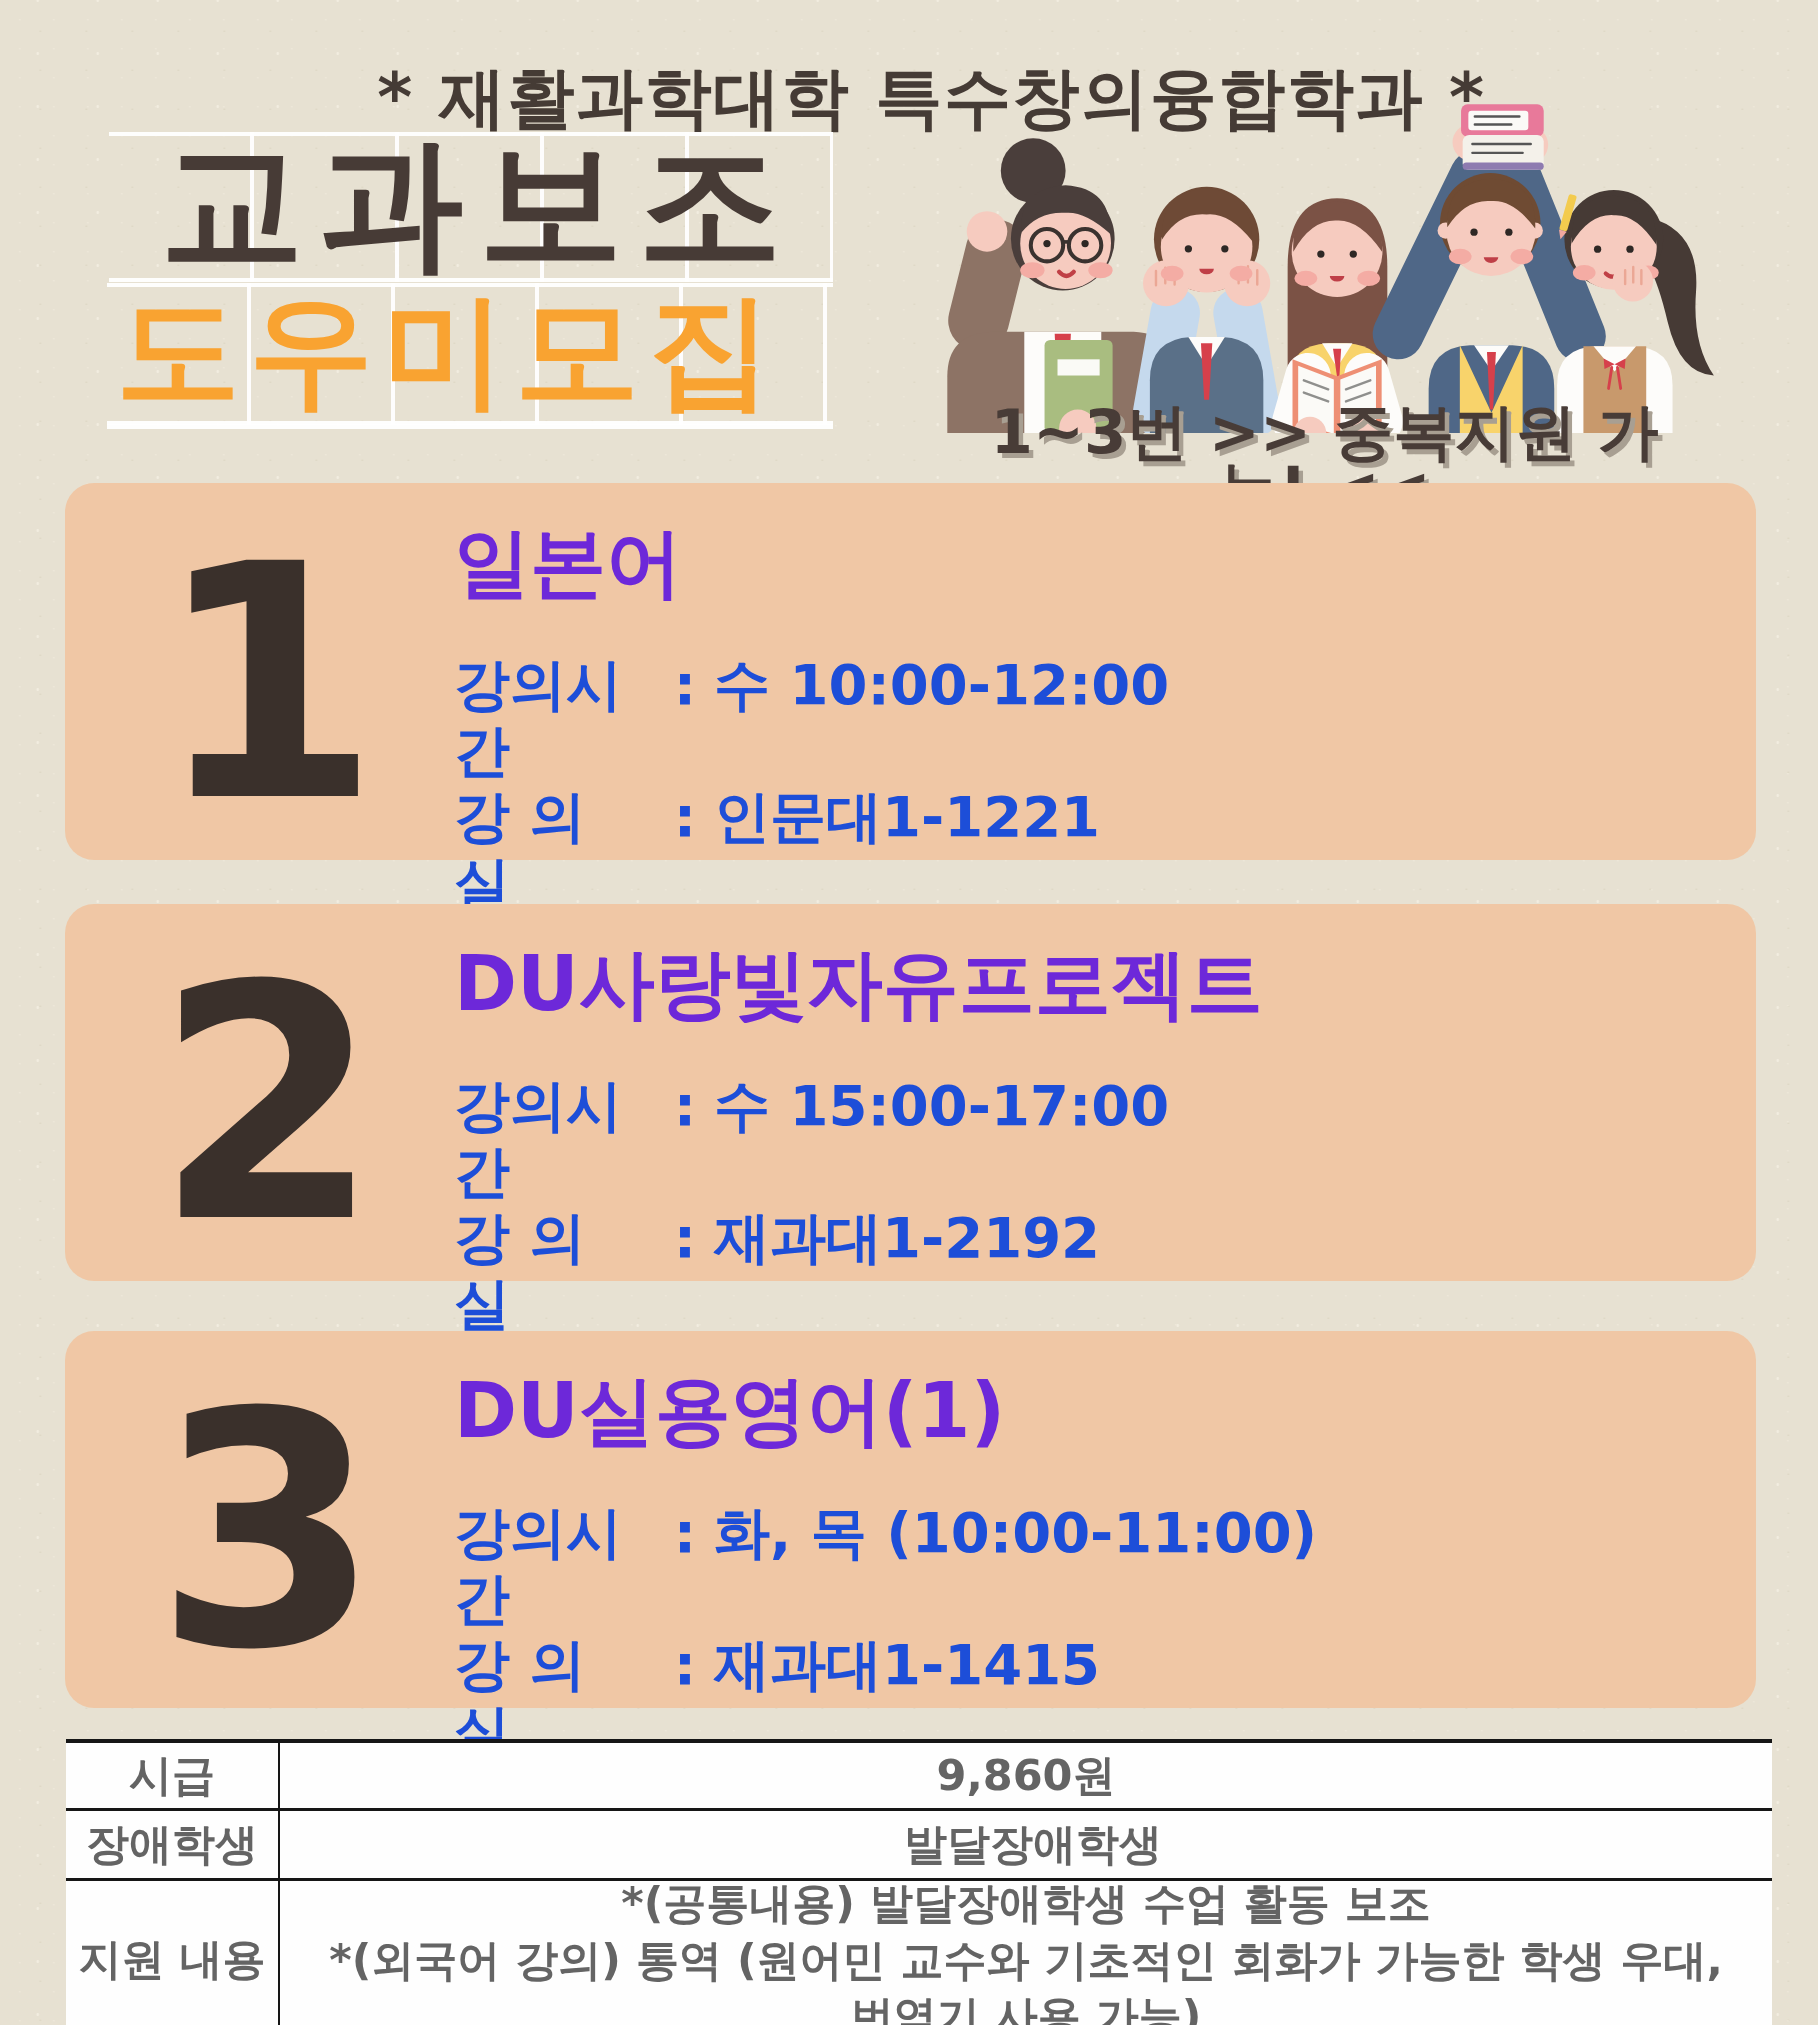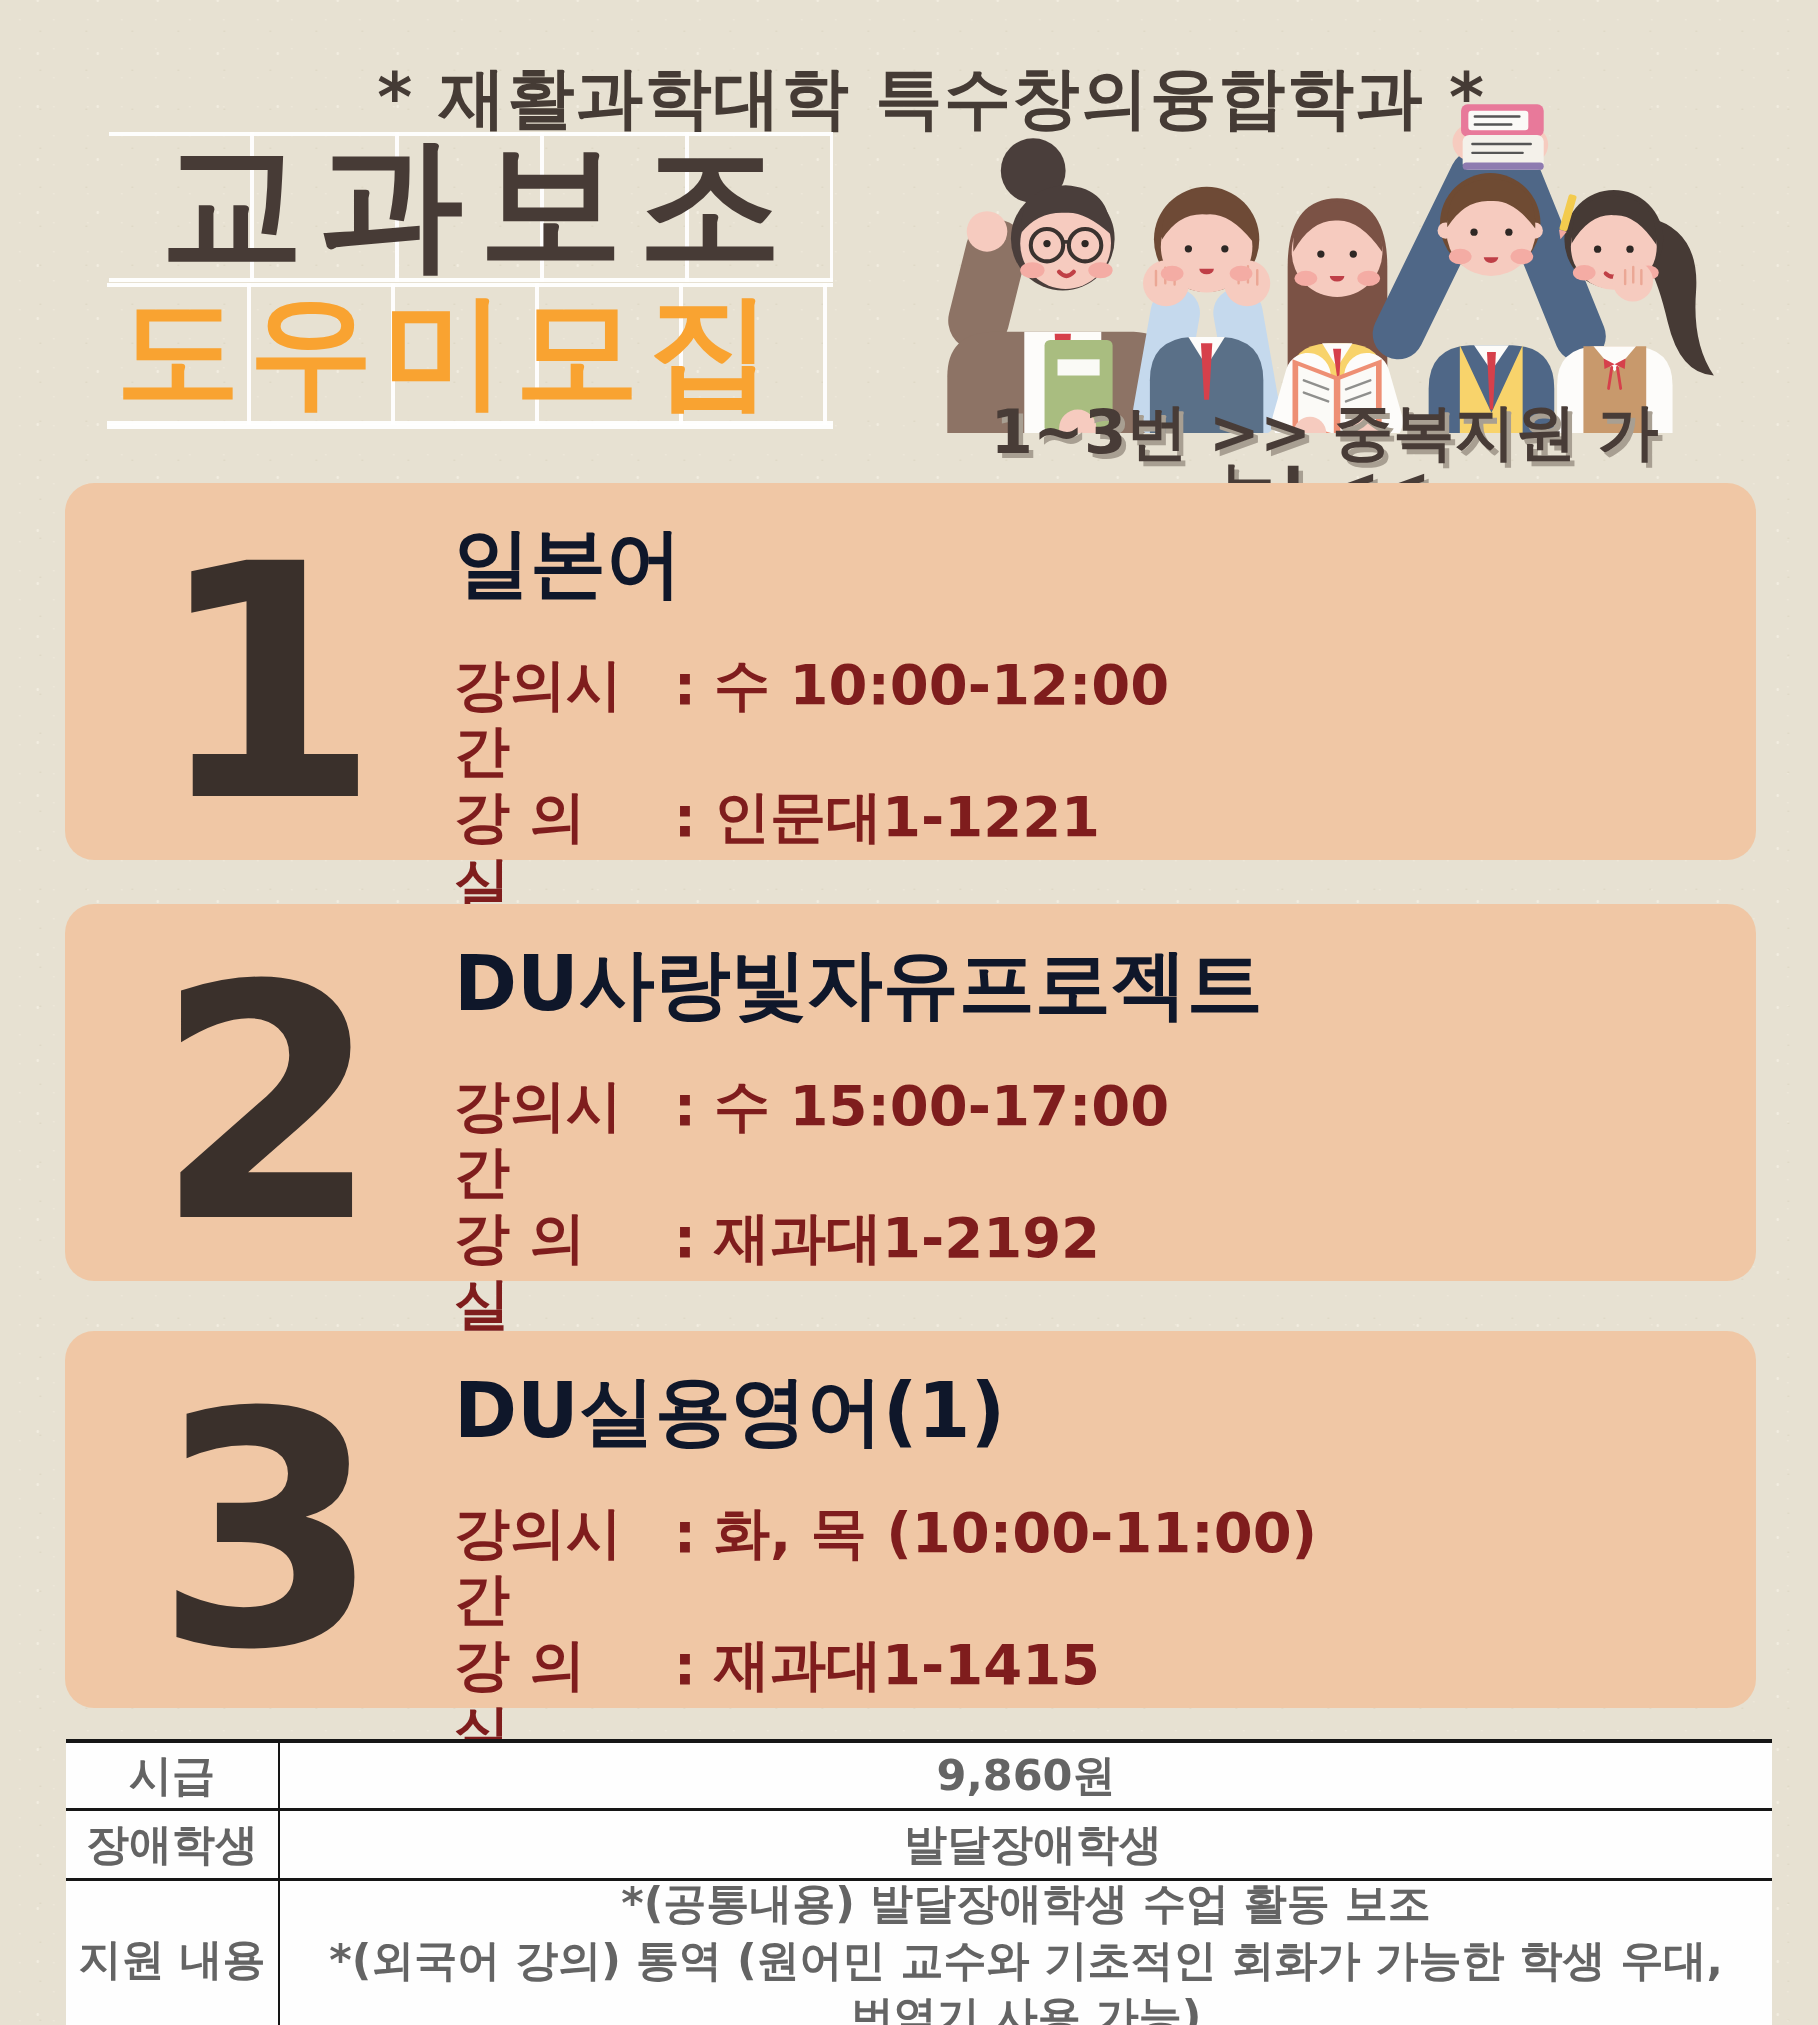--- a/index.html
+++ b/index.html
@@ -68,23 +68,23 @@
     position:absolute;left:65px;width:1691px;height:377px;
     background:#F0C7A5;border-radius:29px;
   }
   .card1{top:483px;} .card2{top:904px;} .card3{top:1331px;}
   .card-number{
     position:absolute;left:81px;top:0;width:243px;height:377px;
     line-height:401px;text-align:center;
     font-size:324px;color:#3A302B;
   }
   .card-body{position:absolute;left:389px;top:40px;right:49px;}
-  .card-title{font-size:76px;color:#0f172a;line-height:1.05;}
+  .card-title{font-size:76px;color:#6d28d9;line-height:1.05;}
   .card-details{margin-top:49px;}
-  .detail-line{display:flex;font-size:56px;color:#7f1d1d;line-height:66px;}
+  .detail-line{display:flex;font-size:56px;color:#1d4ed8;line-height:66px;}
   .detail-label{width:202px;}
   .detail-colon{width:58px;text-align:center;}
   .detail-value{flex:1;}
   
   .info-table{
     position:absolute;left:66px;top:1739px;width:1706px;
     background:#FEFEFE;
     border-top:4.9px solid #161616;border-bottom:4.9px solid #161616;
     color:#646464;font-size:43px;
   }

